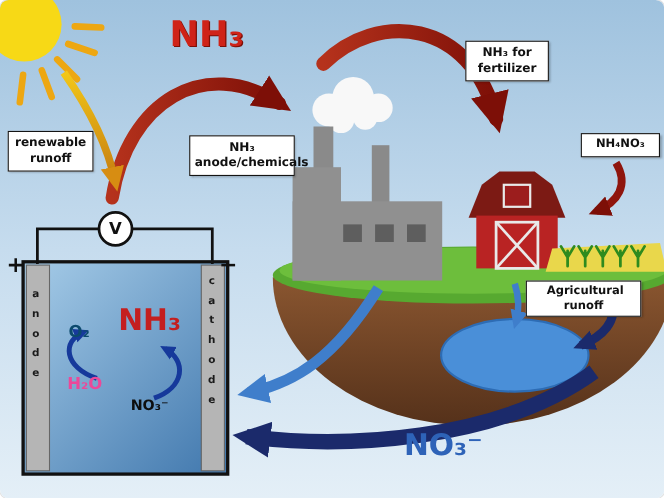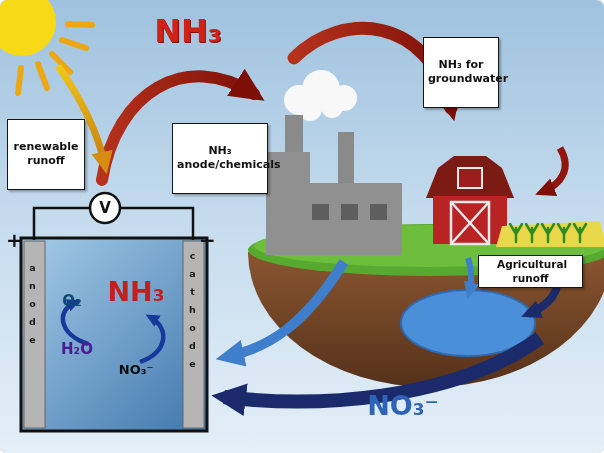--- a/index.html
+++ b/index.html
@@ -2,21 +2,21 @@
 <html><head>
 <meta charset="utf-8">
 <style>
   *{margin:0;padding:0;box-sizing:border-box;}
   body{background:#fff;font-family:"DejaVu Sans","Liberation Sans",sans-serif;}
   #stage{position:relative;width:604px;height:453px;border-radius:8px;overflow:hidden;
          background:#fff;box-shadow:0 0 0 1px #e3e3e3;}
   #stage > svg{position:absolute;left:0;top:0;}
   .abs{position:absolute;}
   .label-box{position:absolute;background:#fff;border:1.6px solid #141414;text-align:center;
-             font-weight:bold;font-size:11px;line-height:1.3;padding:20px 4px;color:#111;
+             font-weight:bold;font-size:11px;line-height:1.3;padding:3px 4px;color:#111;
              box-shadow:1.5px 1.5px 2px rgba(0,0,0,.28);}
   .flow-label{position:absolute;font-weight:bold;text-align:center;}
   .electrode-label{position:absolute;writing-mode:vertical-rl;text-orientation:upright;
                    font-size:9.5px;font-weight:bold;color:#1a1a1a;letter-spacing:7px;}
   #nh3-title{left:142px;top:12px;width:92px;font-size:32px;color:#cf2318;
              text-shadow:1px 1px 0 #7d0f07;}
   #no3-flow{left:348px;top:390px;width:110px;font-size:27px;color:#2e63b8;}
   #renewable-box{left:7px;top:119px;width:78px;}
   #fuel-box{left:172px;top:123px;width:96px;}
   #fert-box{left:423px;top:37px;width:76px;}
@@ -26,21 +26,21 @@
   #groundwater-text{left:400px;top:306px;width:138px;color:#fff;font-size:11px;
                     font-weight:bold;text-align:center;line-height:1.35;}
   #plus-sign{left:6px;top:228px;font-size:20px;font-weight:bold;color:#111;}
   #minus-sign{left:199px;top:228px;font-size:20px;font-weight:bold;color:#111;}
   #v-label{left:91px;top:194px;width:28px;height:28px;text-align:center;line-height:28px;
            font-size:15px;font-weight:bold;color:#111;}
   #anode-label{left:27px;top:262px;}
   #cathode-label{left:187px;top:250px;}
   #o2-label{left:50px;top:292px;width:44px;text-align:center;color:#0c4a6e;font-size:15px;font-weight:bold;}
   #cell-nh3-label{left:94px;top:276px;width:84px;text-align:center;color:#c41f1f;font-size:27px;font-weight:bold;}
-  #h2o-label{left:52px;top:340px;width:50px;text-align:center;font-size:15px;font-weight:bold;color:#4c1d95;}
+  #h2o-label{left:52px;top:340px;width:50px;text-align:center;font-size:15px;font-weight:bold;color:#ec4899;}
   #cell-no3-label{left:108px;top:362px;width:56px;text-align:center;font-size:13px;font-weight:bold;color:#0d0d0d;}
 </style>
 </head>
 <body>
 
 <div id="stage">
 
   <svg width="604" height="453" viewBox="0 0 604 453">
     <defs>
       <linearGradient id="sky" x1="0" y1="0" x2="0" y2="1">
@@ -175,23 +175,24 @@
     <span>runoff</span>
   </div>
 
   <div class="label-box" id="fuel-box">
     <span>NH₃</span><br>
     <span>anode/chemicals</span>
   </div>
 
   <div class="label-box" id="fert-box">
     <span>NH₃ for</span><br>
-    <span>groundwater</span>
+    <span>fertilizer</span>
   </div>
 
+  <div class="label-box" id="nh4no3-box">NH₄NO₃</div>
 
 
   <div class="label-box" id="agri-box">Agricultural runoff</div>
 
 
   <div class="abs" id="plus-sign">+</div>
   <div class="abs" id="minus-sign">−</div>
   <div class="abs" id="v-label">V</div>
 
   <div class="electrode-label" id="anode-label">anode</div>

